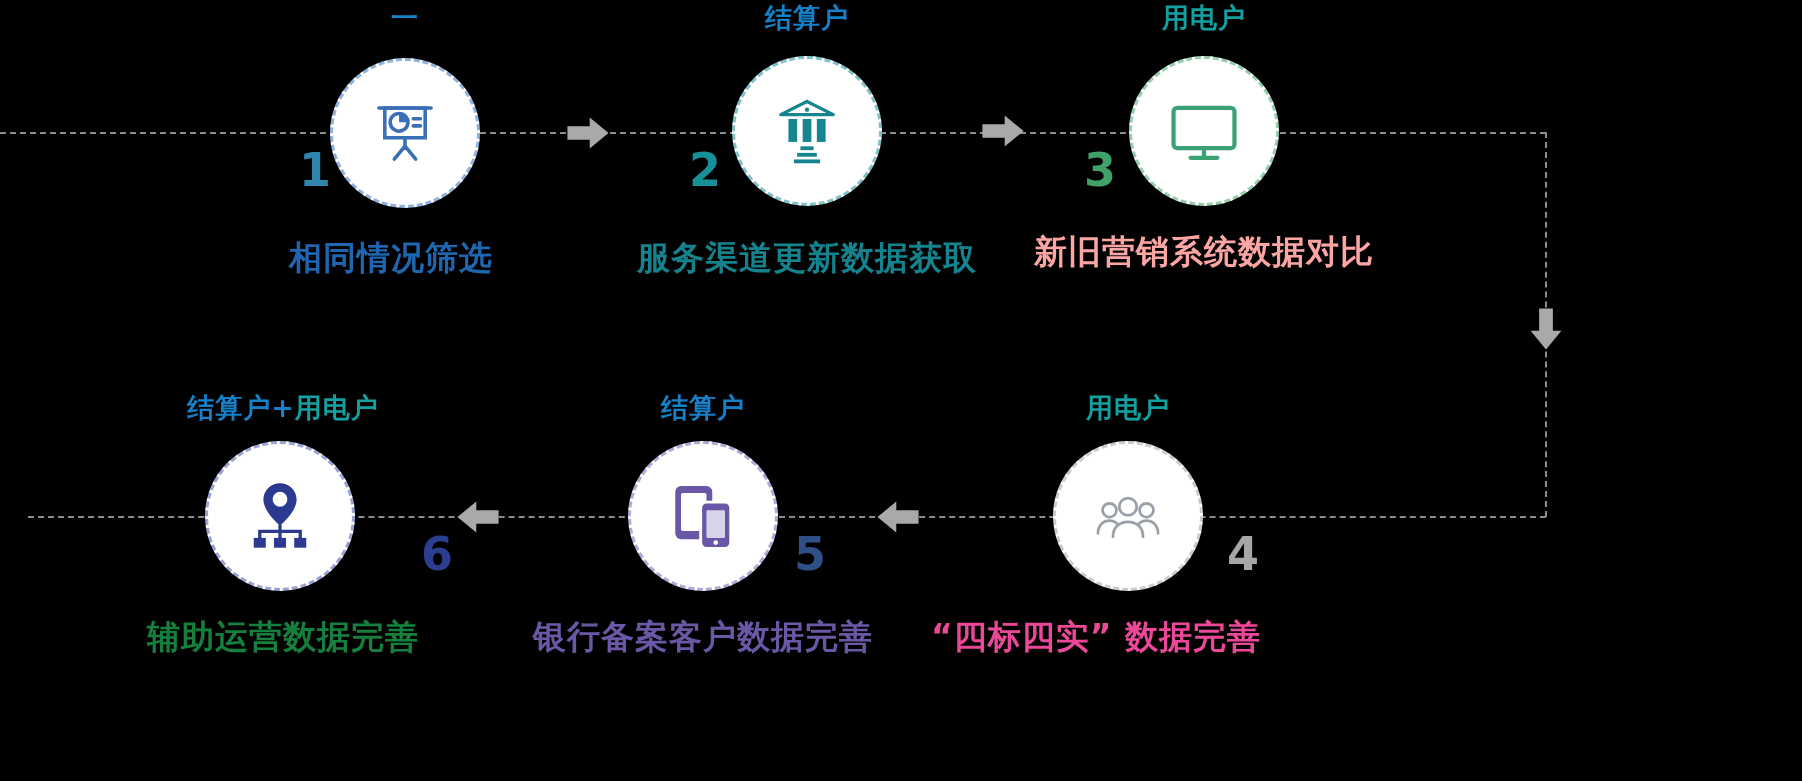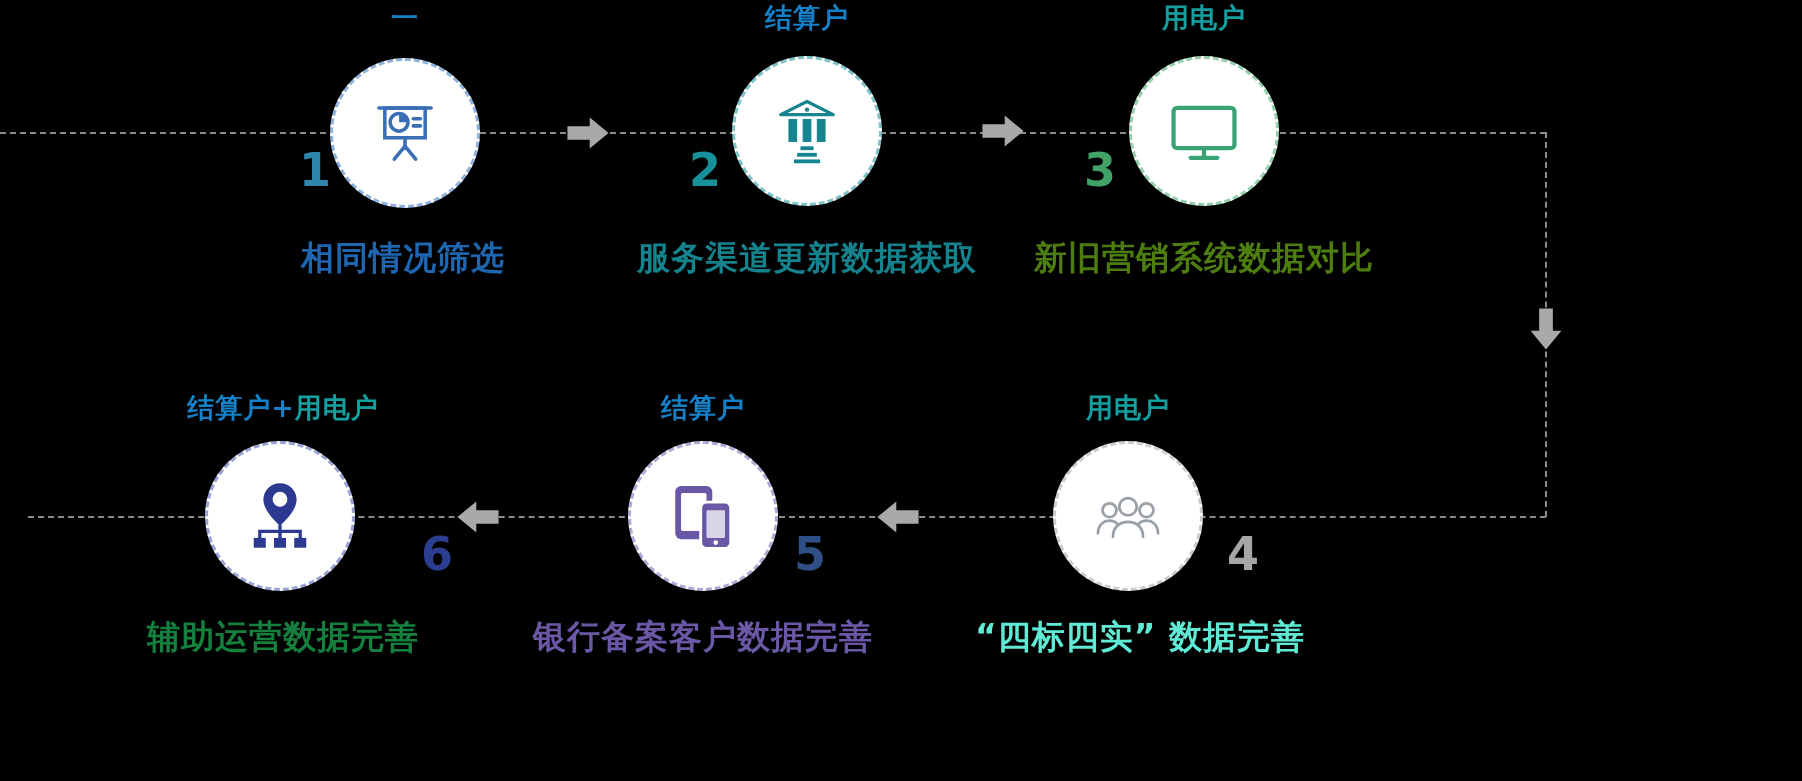--- a/index.html
+++ b/index.html
@@ -80,21 +80,21 @@
         <circle cx="27" cy="23" r="7.5"></circle>
         <path d="M27 15.5 A7.5 7.5 0 0 1 34.5 23 L27 23 Z" fill="currentColor" stroke="none"></path>
         <line x1="39" y1="20" x2="45" y2="20"></line>
         <line x1="39" y1="26" x2="45" y2="26"></line>
         <line x1="32" y1="36" x2="32" y2="45"></line>
         <line x1="32" y1="43" x2="23" y2="54"></line>
         <line x1="32" y1="43" x2="41" y2="54"></line>
       </svg>
     </span>
   </div>
-  <div class="caption" style="left: 153px; top: 238px; width: 500px; color: rgb(31, 102, 177);">相同情况筛选</div>
+  <div class="caption" style="left: 141px; top: 238px; width: 500px; color: rgb(31, 102, 177);">相同情况筛选</div>
 
   <div class="tag" style="left:657px;top:2px">
     <span style="color: rgb(21, 129, 201);">结算户</span><span></span>
   </div>
   <div class="num" style="left: 683px; top: 147px; color: rgb(24, 144, 154);">2</div>
   <div class="circle" style="left: 732px; top: 56px; border-color: rgb(127, 194, 200);">
     <span class="icon" style="color: rgb(23, 133, 143);">
       <svg width="70" height="70" viewBox="0 0 64 64" fill="currentColor">
         <path d="M32 5 L8 17 H56 Z" fill="none" stroke="currentColor" stroke-width="3" stroke-linejoin="round"></path>
         <circle cx="32" cy="12.5" r="2"></circle>
@@ -115,39 +115,39 @@
   <div class="num" style="left: 1078px; top: 147px; color: rgb(65, 162, 104);">3</div>
   <div class="circle" style="left: 1129px; top: 56px; border-color: rgb(151, 207, 174);">
     <span class="icon" style="color: rgb(58, 162, 117);">
       <svg width="78" height="78" viewBox="0 0 64 64" fill="none" stroke="currentColor" stroke-width="3.5" stroke-linejoin="round" stroke-linecap="round">
         <rect x="7" y="13" width="50" height="33" rx="3"></rect>
         <line x1="32" y1="46" x2="32" y2="53"></line>
         <line x1="21" y1="54" x2="43" y2="54"></line>
       </svg>
     </span>
   </div>
-  <div class="caption" style="left: 904px; top: 238px; width: 600px; color: #4d7c0f;">新旧营销系统数据对比</div>
+  <div class="caption" style="left: 904px; top: 232px; width: 600px; color: #fca5a5;">新旧营销系统数据对比</div>
 
   <div class="tag" style="left:978px;top:392px">
     <span style="color: rgb(20, 160, 160);">用电户</span><span></span>
   </div>
   <div class="num" style="left: 1221px; top: 531px; color: rgb(166, 166, 166);">4</div>
   <div class="circle" style="left: 1053px; top: 441px; border-color: rgb(204, 204, 204);">
     <span class="icon" style="color: rgb(154, 160, 168);">
       <svg width="74" height="74" viewBox="0 0 64 64" fill="#ffffff" stroke="currentColor" stroke-width="2.4" stroke-linecap="round" stroke-linejoin="round">
         <circle cx="16" cy="27" r="6"></circle>
         <path d="M6 47 c0-6.5 4.5-11 10-11 s10 4.5 10 11"></path>
         <circle cx="48" cy="27" r="6"></circle>
         <path d="M38 47 c0-6.5 4.5-11 10-11 s10 4.5 10 11"></path>
         <circle cx="32" cy="24" r="7.5"></circle>
         <path d="M19 50 c0-8 5.5-13 13-13 s13 5 13 13"></path>
       </svg>
     </span>
   </div>
-  <div class="caption" style="left: 840px; top: 617px; width: 600px; color: #5eead4;">“四标四实” 数据完善</div>
+  <div class="caption" style="left: 796px; top: 617px; width: 600px; color: #ec4899;">“四标四实” 数据完善</div>
 
   <div class="tag" style="left:553px;top:392px">
     <span style="color: rgb(21, 129, 201);">结算户</span><span></span>
   </div>
   <div class="num" style="left: 788px; top: 531px; color: rgb(47, 79, 135);">5</div>
   <div class="circle" style="left: 628px; top: 441px; border-color: rgb(179, 168, 214);">
     <span class="icon" style="color: rgb(106, 88, 166);">
       <svg width="74" height="74" viewBox="0 0 64 64">
         <rect x="8" y="6" width="32" height="46" rx="5" fill="currentColor"></rect>
         <rect x="13" y="12" width="22" height="33" rx="1.5" fill="#ffffff"></rect>

